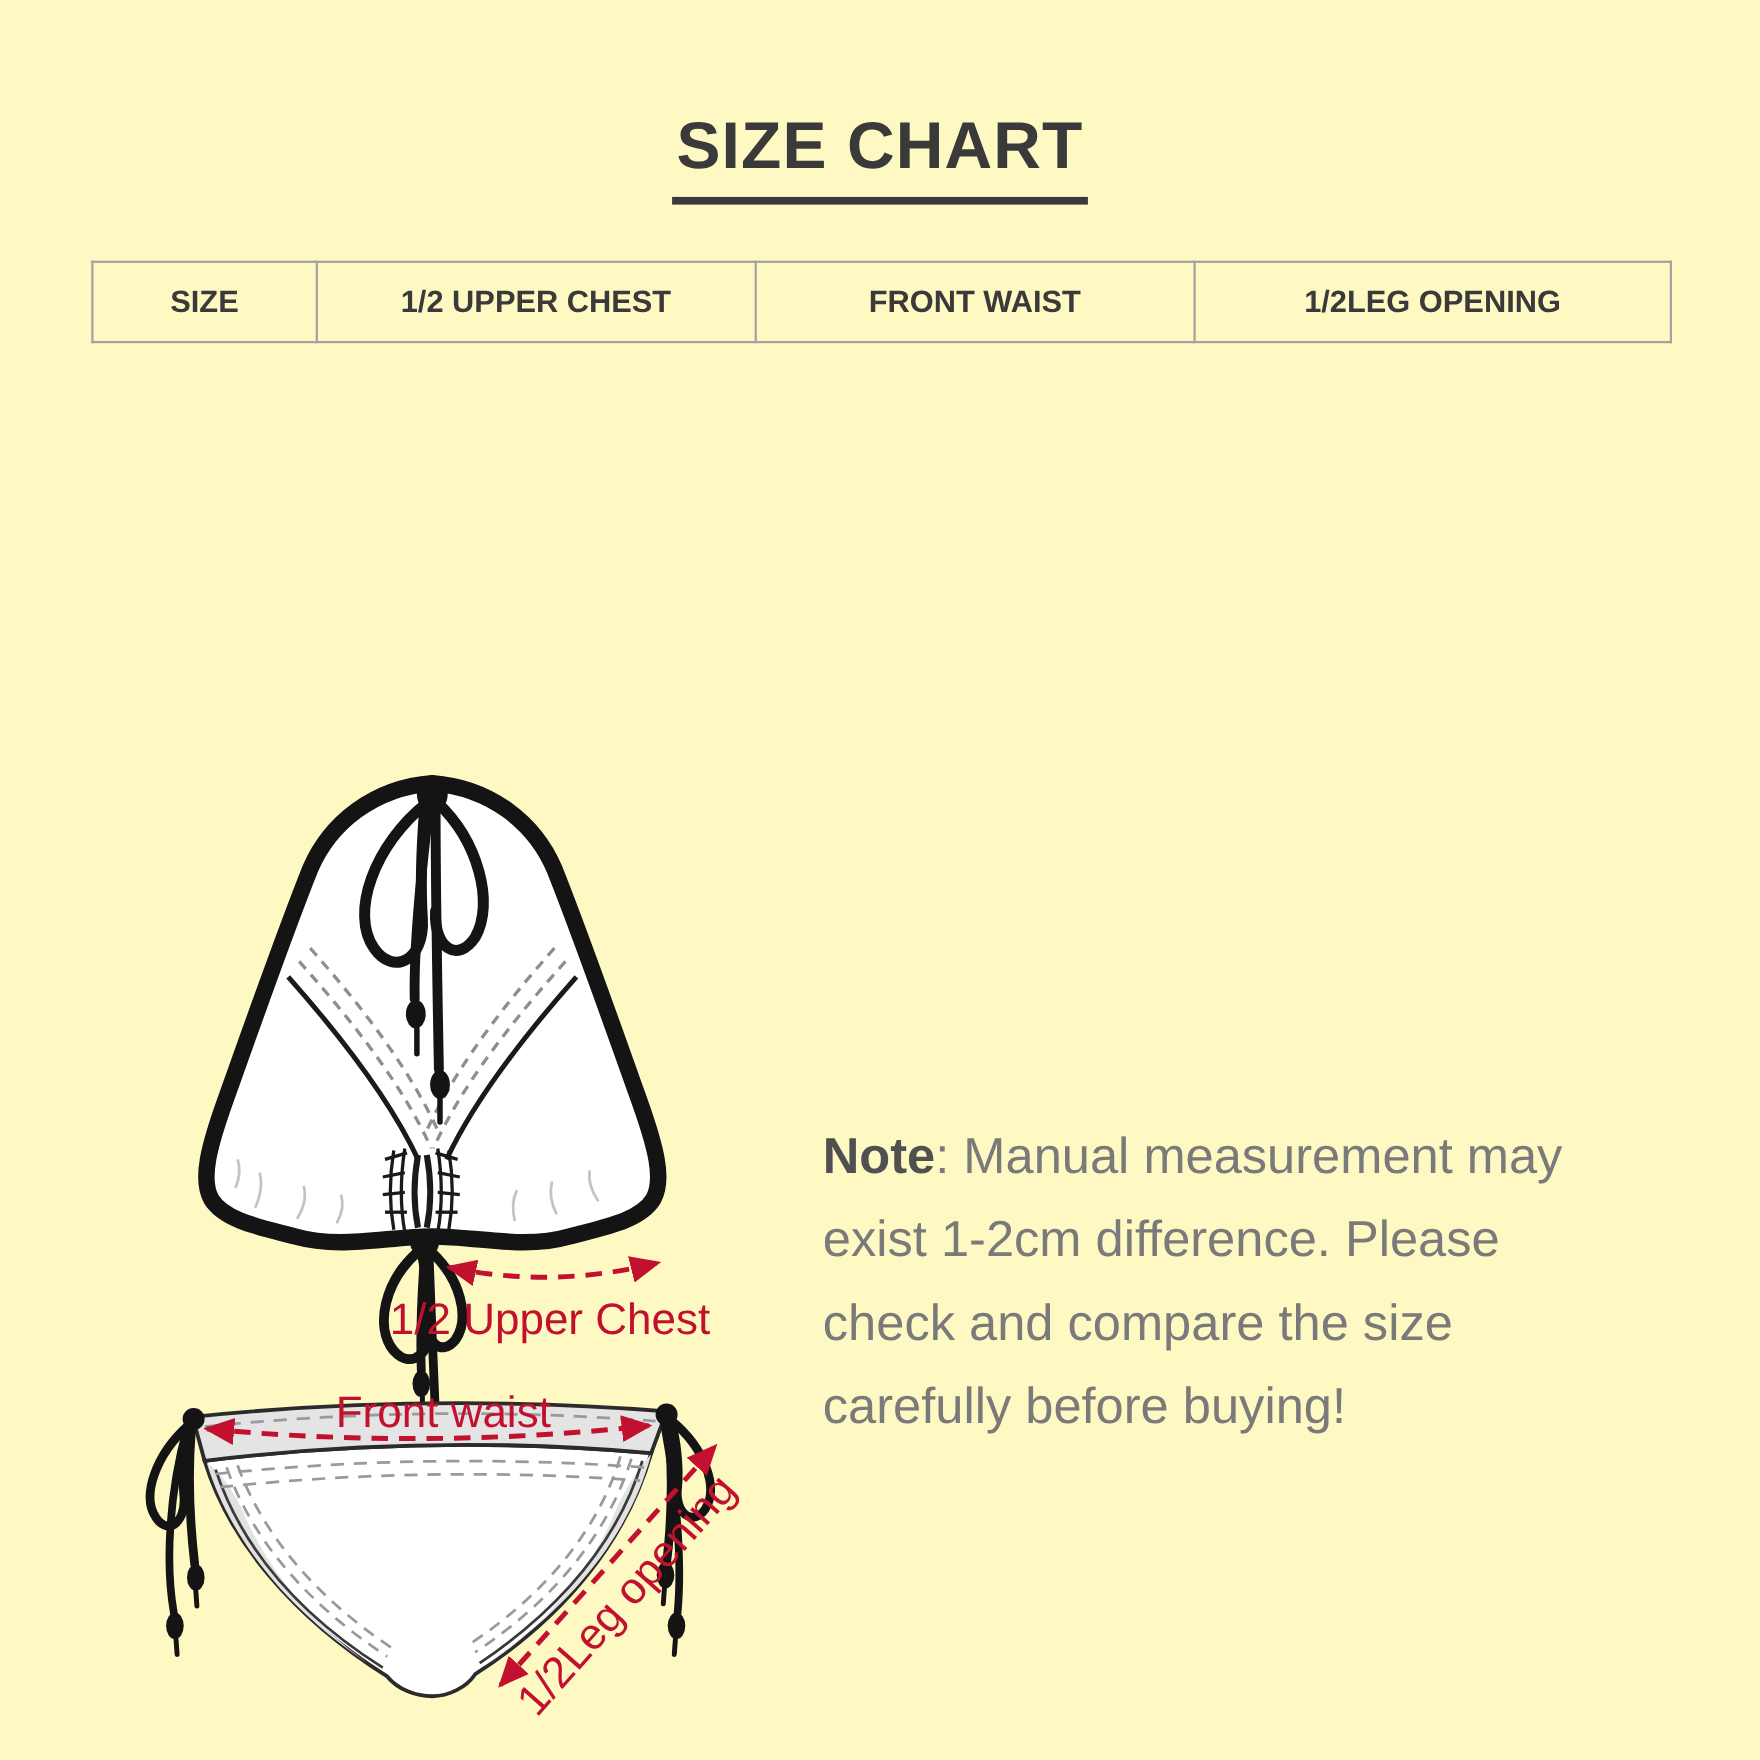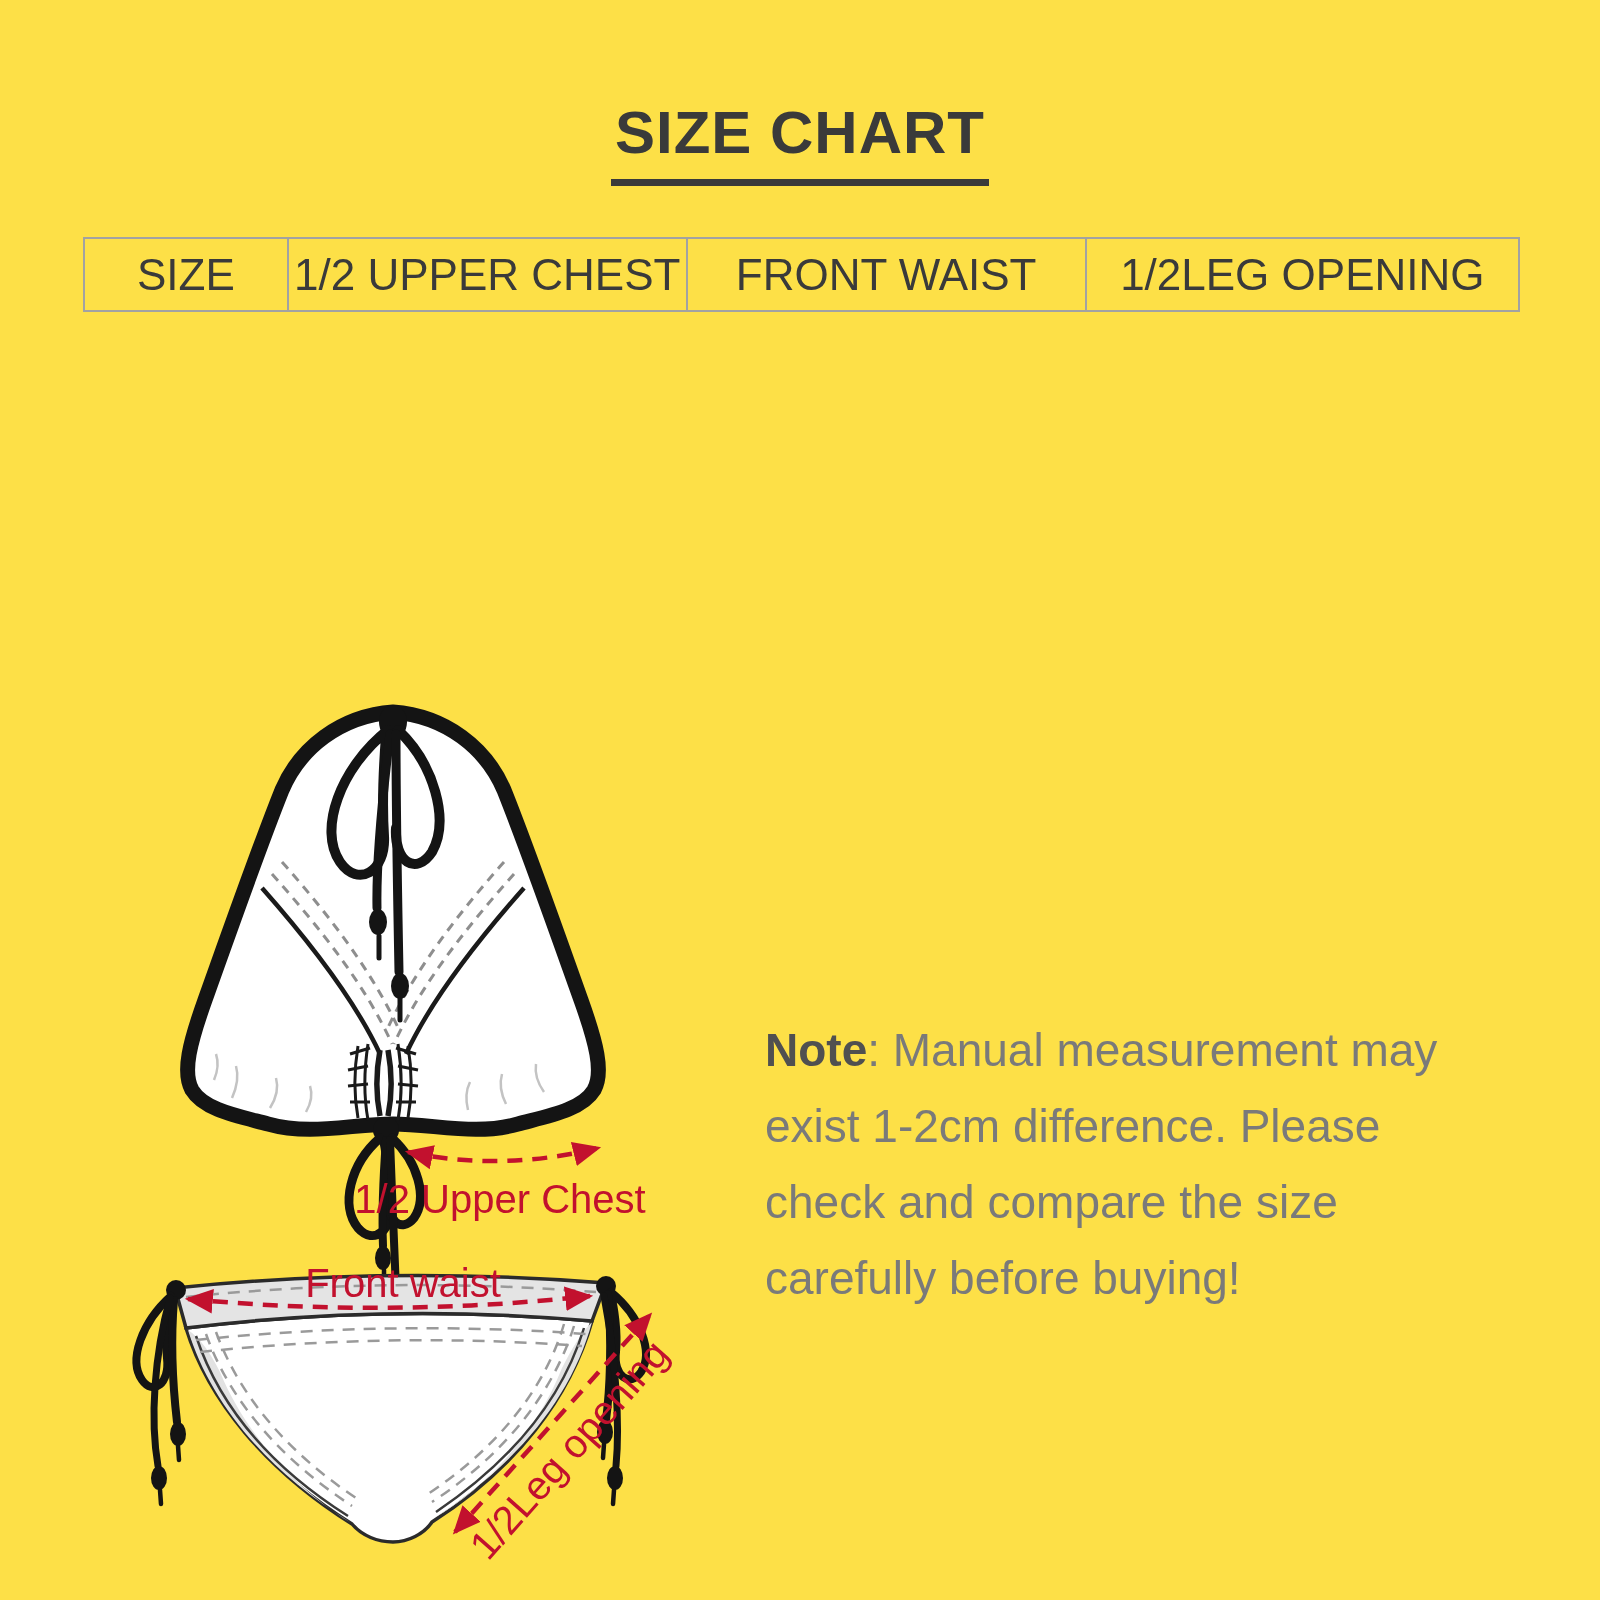--- a/index.html
+++ b/index.html
@@ -5,21 +5,21 @@
   html, body {
     margin: 0;
     padding: 0;
     background: #ffffff;
     font-family: "Liberation Sans", sans-serif;
   }
   .page {
     position: relative;
     width: 1600px;
     height: 1600px;
-    background: #fde047;
+    background: #fef9c3;
     overflow: hidden;
   }
   
   .title-wrap {
     position: absolute;
     top: 98px;
     left: 0;
     width: 100%;
     text-align: center;
   }
@@ -42,22 +42,22 @@
     table-layout: fixed;
   }
   .size-table th, .size-table td {
     border: 2px solid #a2a2a2;
     text-align: center;
     vertical-align: middle;
     padding: 0;
   }
   .size-table th {
     height: 71px;
-    font-size: 44px;
-    font-weight: normal;
+    font-size: 28px;
+    font-weight: bold;
     color: #3a3a3a;
   }
   .size-table td {
     height: 67px;
     font-size: 38px;
     color: #666666;
   }
   .size-table td.size-cell {
     font-weight: bold;
     color: #3a3a3a;
@@ -74,21 +74,21 @@
     top: 670px;
   }
   .red-label {
     font-size: 40px;
     fill: #c2112e;
     font-family: "Liberation Sans", sans-serif;
   }
   
   .note {
     position: absolute;
-    left: 765px;
+    left: 748px;
     top: 1012px;
     width: 724px;
     font-size: 46px;
     line-height: 76px;
     color: #7a7a7a;
   }
   .note .note-label {
     font-weight: bold;
     color: #505050;
   }

